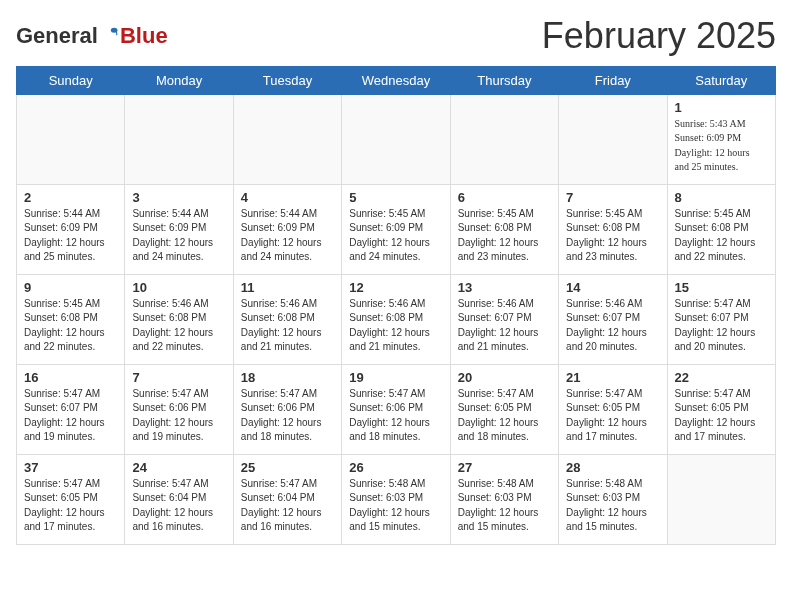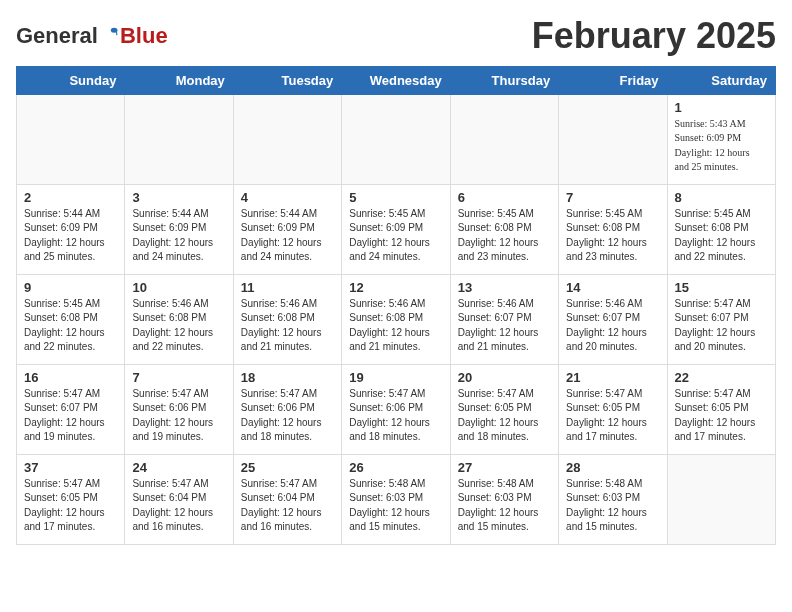--- a/index.html
+++ b/index.html
@@ -32,40 +32,40 @@
     .logo-bird {
       width: 20px;
       height: 20px;
       margin-left: 2px;
     }
     .title-section {
       text-align: right;
     }
     .month-title {
       font-size: 36px;
-      font-weight: bold;
+      font-weight: normal;
       color: #333;
       line-height: 1.1;
     }
     .location {
       font-size: 16px;
       color: #555;
     }
     .calendar-table {
       width: 100%;
       border-collapse: collapse;
       border: 1px solid #ccc;
     }
     .calendar-table th {
       background: #2a6db5;
       color: #fff;
-      text-align: right;
+      text-align: center;
       padding: 6px 8px;
       font-size: 13px;
-      font-weight: bold;
+      font-weight: normal;
       border: 1px solid #2a6db5;
     }
     .calendar-table td {
       vertical-align: top;
       border: 1px solid #ddd;
       padding: 5px 7px;
       font-size: 10.5px;
       color: #333;
       width: calc(100% / 7);
       min-height: 80px;

